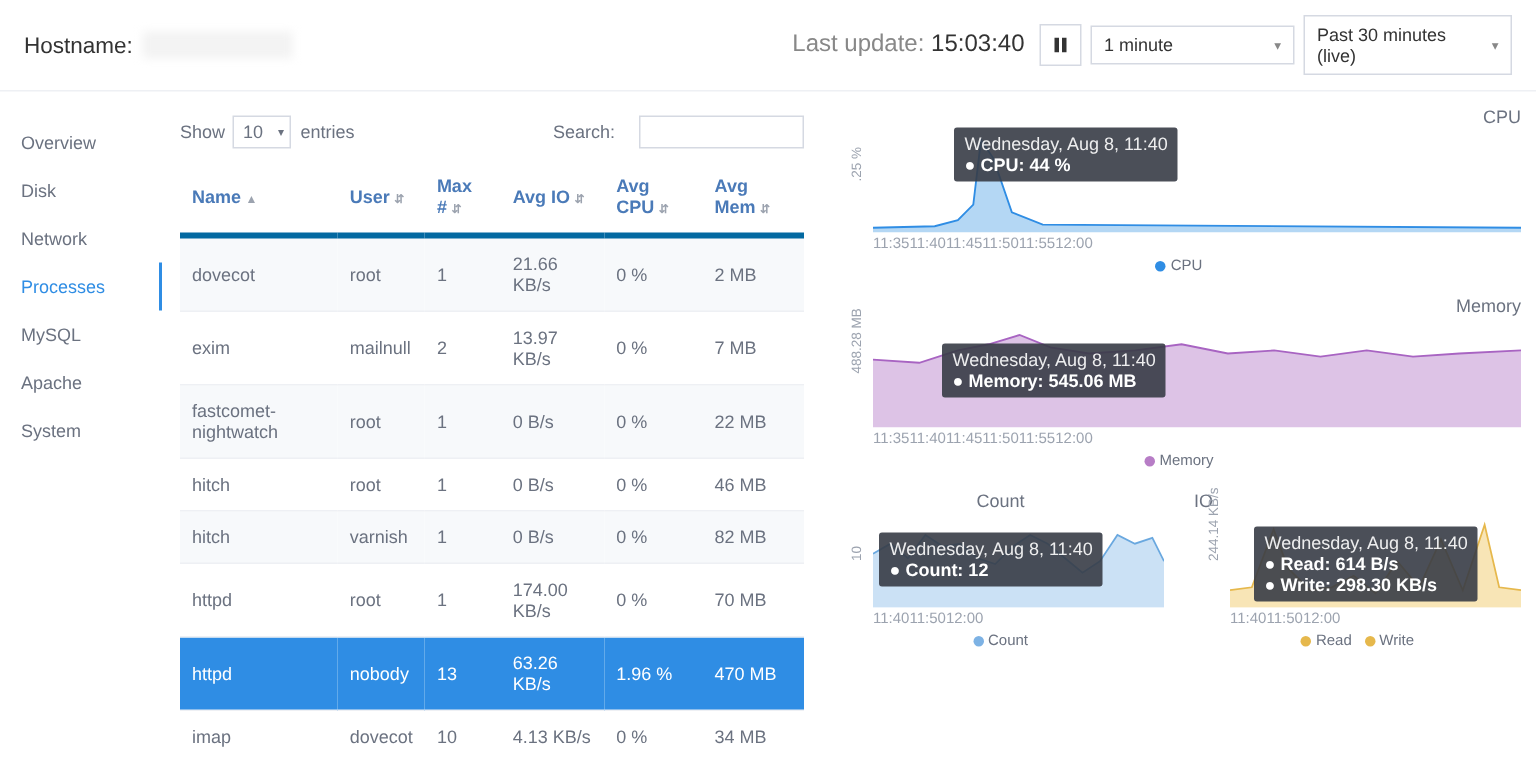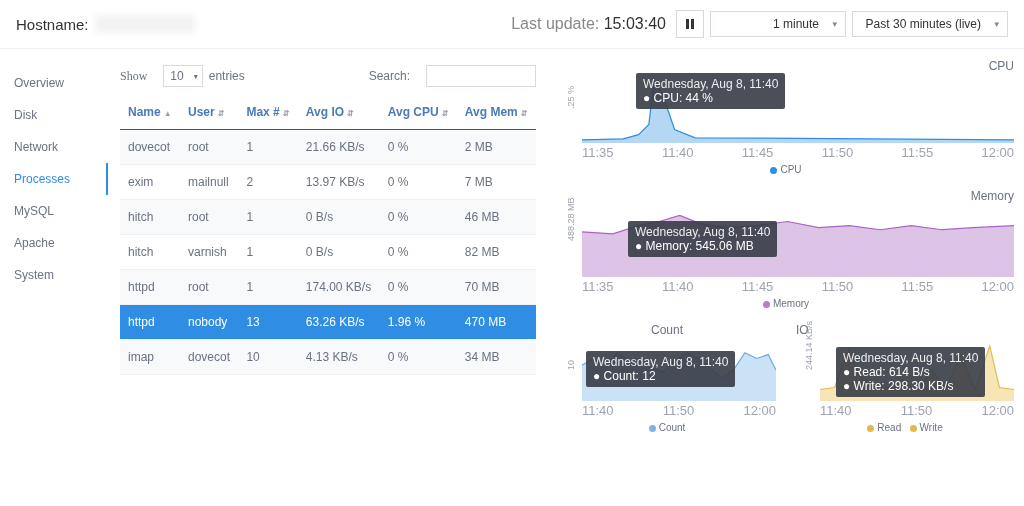--- a/index.html
+++ b/index.html
@@ -1,59 +1,59 @@
 <!DOCTYPE html>
 <html><head>
 <meta charset="utf-8">
 <style>
 * { margin: 0; padding: 0; box-sizing: border-box; font-family: -apple-system, BlinkMacSystemFont, "Segoe UI", Arial, sans-serif; }
 body { background: #fff; font-size: 12px; color: #6b7280; width: 1024px; height: 506px; overflow: hidden; }
-.topbar { display: flex; align-items: center; padding: 10px 16px; border-bottom: 1px solid #eef0f4; text-align: right; }
+.topbar { display: flex; align-items: center; padding: 10px 16px; border-bottom: 1px solid #eef0f4; }
 .topbar .hostname-label { font-size: 15px; color: #333; }
 .topbar .hostname-value { width: 100px; height: 18px; background: #f3f3f3; margin-left: 6px; filter: blur(3px); }
 .topbar .spacer { flex: 1; }
 .topbar .last-update { color: #888; font-size: 16px; margin-right: 10px; }
 .topbar .update-time { color: #333; }
 .pause-btn { width: 28px; height: 28px; border: 1px solid #d5d9e2; display: inline-flex; align-items: center; justify-content: center; margin-right: 6px; cursor: pointer; }
 .select { border: 1px solid #d5d9e2; padding: 5px 26px 5px 8px; font-size: 12px; background: #fff; color: #333; position: relative; cursor: pointer; }
 .select::after { content: "▾"; position: absolute; right: 8px; top: 50%; transform: translateY(-50%); color: #888; font-size: 9px; }
 .select + .select { margin-left: 6px; }
 .main { display: flex; }
 .sidebar { width: 108px; padding: 18px 0 0 14px; }
 .sidebar .item { font-size: 12px; color: #6b7280; padding: 9px 0; cursor: pointer; }
 .sidebar .item.active { color: #2f8de4; border-right: 2px solid #2f8de4; }
 .content { flex: 1; display: flex; }
 .table-section { width: 440px; padding: 16px 12px 6px 12px; }
 .table-controls { display: flex; align-items: center; margin-bottom: 8px; font-size: 12px; }
-.show-label { margin-right: 16px; font-family: Liberation Serif, serif; }
+.show-label { margin-right: 5px; }
 .entries-select { border: 1px solid #d5d9e2; padding: 3px 18px 3px 6px; font-size: 12px; position: relative; background: #fff; cursor: pointer; }
 .entries-select::after { content: "▾"; position: absolute; right: 4px; top: 50%; transform: translateY(-50%); font-size: 8px; }
 .entries-label { margin-left: 6px; }
 .table-controls .spacer2 { flex: 1; }
 .search-label { margin-right: 16px; }
 .search-input { border: 1px solid #d5d9e2; padding: 3px 5px; font-size: 12px; width: 110px; }
 table { width: 100%; border-collapse: collapse; font-size: 12px; }
-thead th { text-align: left; padding: 10px 8px; color: #4a7ab8; font-weight: 600; border-bottom: 1px solid #0369a1; cursor: pointer; }
+thead th { text-align: left; padding: 10px 8px; color: #4a7ab8; font-weight: 600; border-bottom: 4px solid #0369a1; cursor: pointer; }
 .sort-icon { font-size: 8px; margin-left: 3px; color: #9ca3af; }
 tbody td { padding: 10px 8px; border-bottom: 1px solid #eef0f4; color: #6b7280; }
 tbody tr:nth-child(odd) { background: #f7f9fb; }
 tbody tr.highlight { background: #2f8de4 !important; color: #fff; }
 tbody tr.highlight td { color: #fff; }
 .charts { flex: 1; padding: 10px 10px 4px 10px; display: flex; flex-direction: column; }
 .chart-box { margin-bottom: 14px; }
 .chart-title { text-align: right; font-size: 12px; color: #6b7280; margin-bottom: 2px; }
 .chart-body { display: flex; align-items: flex-end; position: relative; }
 .y-label { font-size: 9px; color: #9ca3af; transform: rotate(-90deg); transform-origin: left top; position: absolute; left: 8px; top: 50%; }
 svg.chart { flex: 1; margin-left: 24px; }
-.x-ticks { display: flex; justify-content: space-between; font-size: 13px; color: #9ca3af; margin-left: 24px; margin-top: 2px; }
+.x-ticks { display: flex; justify-content: flex-start; font-size: 10px; color: #9ca3af; margin-left: 24px; margin-top: 2px; }
 .legend { text-align: center; font-size: 10px; color: #6b7280; margin-top: 4px; }
 .legend-dot { display: inline-block; width: 7px; height: 7px; border-radius: 50%; margin-right: 3px; vertical-align: middle; }
 .tooltip { position: absolute; background: rgba(55,60,70,0.9); color: #fff; font-size: 12px; padding: 4px 7px; border-radius: 2px; pointer-events: none; z-index: 2; }
 .tooltip .tt-time { display: block; opacity: 0.9; }
-.tooltip .tt-val { display: block; font-weight: 400; }
+.tooltip .tt-val { display: block; font-weight: 700; }
 .bottom-charts { display: flex; gap: 20px; }
 .bottom-charts .chart-box { flex: 1; margin-bottom: 0; }
 .chart-title.center { text-align: center; }
 .chart-title.right { text-align: left; }
 </style>
 </head>
 <body>
 
 <div class="topbar">
   <span class="hostname-label">Hostname:</span>
@@ -63,21 +63,21 @@
     <span>Last update:</span>
     <span class="update-time">15:03:40</span>
   </span>
   <span class="pause-btn">
     <svg width="10" height="10" viewBox="0 0 10 10">
         <rect x="1" y="0" width="3" height="10" fill="#333"></rect>
         <rect x="6" y="0" width="3" height="10" fill="#333"></rect>
       </svg>
   </span>
   <span class="select" style="width:136px">1 minute</span>
-  <span class="select" style="width:156px">Past 30 minutes (live)</span>
+  <span class="select" style="width:139px">Past 30 minutes (live)</span>
 </div>
 
 <div class="main">
   <div class="sidebar" id="sidebar">
       <div class="item">Overview</div>
       <div class="item">Disk</div>
       <div class="item">Network</div>
       <div class="item active">Processes</div>
       <div class="item">MySQL</div>
       <div class="item">Apache</div>
@@ -115,20 +115,28 @@
               <td>0 %</td>
               <td>2 MB</td>
             </tr>
             <tr>
               <td>exim</td>
               <td>mailnull</td>
               <td>2</td>
               <td>13.97 KB/s</td>
               <td>0 %</td>
               <td>7 MB</td>
+            </tr>
+            <tr>
+              <td>fastcomet-nightwatch</td>
+              <td>root</td>
+              <td>1</td>
+              <td>0 B/s</td>
+              <td>0 %</td>
+              <td>22 MB</td>
             </tr>
             <tr>
               <td>hitch</td>
               <td>root</td>
               <td>1</td>
               <td>0 B/s</td>
               <td>0 %</td>
               <td>46 MB</td>
             </tr>
             <tr>

